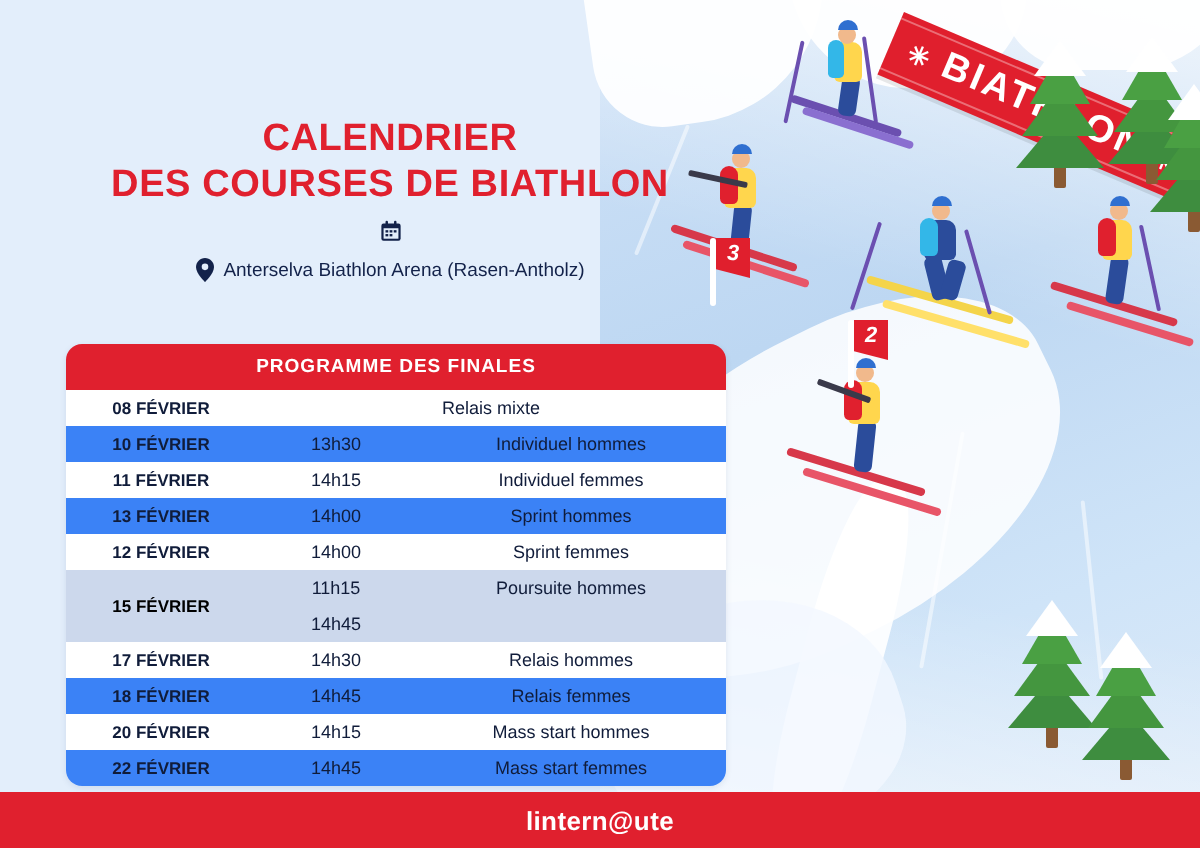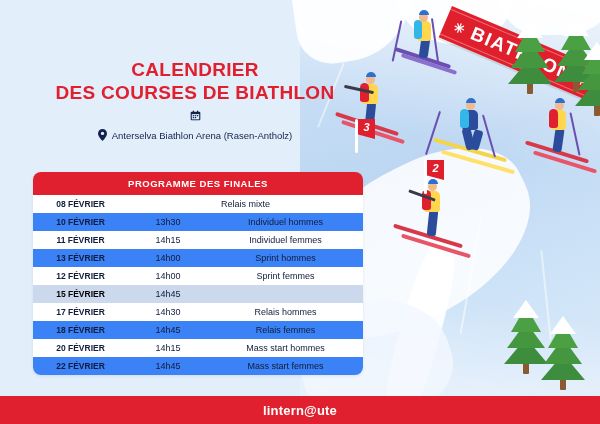--- a/index.html
+++ b/index.html
@@ -559,20 +559,24 @@
       <div class="row white">
         <div class="c-date">12 FÉVRIER</div>
         <div class="c-time">14h00</div>
         <div class="c-event">Sprint femmes</div>
       </div>
 
       <div class="merged">
         <div class="c-date">15 FÉVRIER</div>
         <div class="merged-right">
           <div class="row">
+            <div class="c-time">11h15</div>
+            <div class="c-event">Poursuite hommes</div>
+          </div>
+          <div class="row">
             <div class="c-time">14h45</div>
           </div>
         </div>
       </div>
 
       <div class="row white">
         <div class="c-date">17 FÉVRIER</div>
         <div class="c-time">14h30</div>
         <div class="c-event">Relais hommes</div>
       </div>

